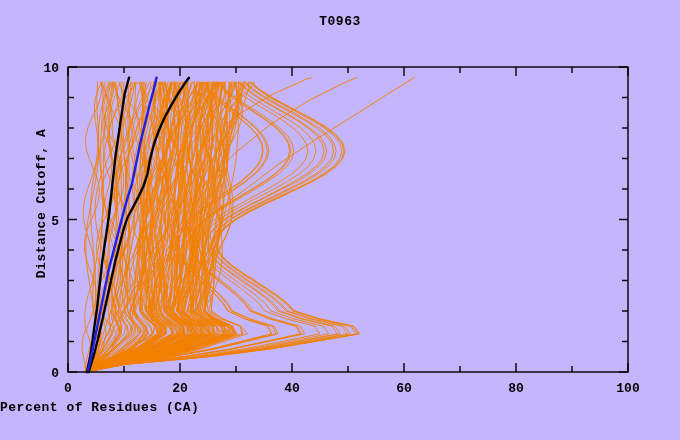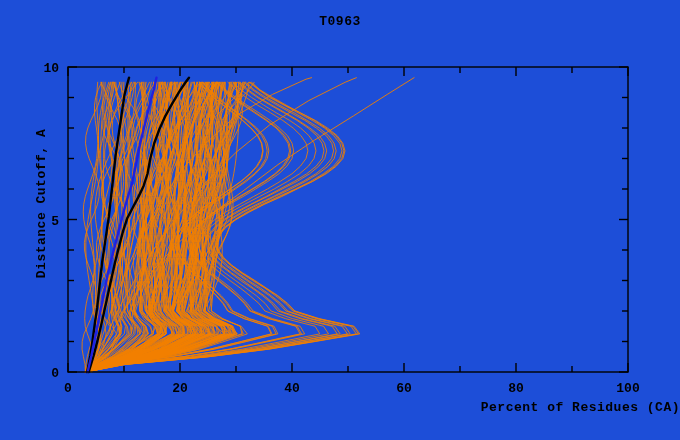--- a/index.html
+++ b/index.html
@@ -1,25 +1,25 @@
 <!DOCTYPE html>
 <html><head>
 <meta charset="utf-8">
 <style>
   html,body{margin:0;padding:0;background:#ffffff;}
   body{width:680px;height:440px;overflow:hidden;font-family:"Liberation Mono","DejaVu Sans Mono",monospace;}
-  #figure{position:relative;width:680px;height:440px;background:#1d4ed8;}
+  #figure{position:relative;width:680px;height:440px;background:#c4b5fd;}
   #chart-title{
     position:absolute;left:0;top:14px;width:680px;text-align:center;
     font-family:"Liberation Mono","DejaVu Sans Mono",monospace;
     font-size:13px;font-weight:bold;color:#000;letter-spacing:0.5px;
   }
   #plot-svg{position:absolute;left:0;top:0;}
   #x-axis-label{
-    position:absolute;left:0;top:400px;width:680px;text-align:right;
+    position:absolute;left:0;top:400px;width:680px;text-align:left;
     font-family:"Liberation Mono","DejaVu Sans Mono",monospace;
     font-size:13px;font-weight:bold;color:#000;letter-spacing:0.5px;
   }
   #y-axis-label{
     position:absolute;left:-79px;top:196px;width:240px;text-align:center;
     transform:rotate(-90deg);
     font-family:"Liberation Mono","DejaVu Sans Mono",monospace;
     font-size:13px;font-weight:bold;color:#000;letter-spacing:0.5px;
   }
   .tick-text{

